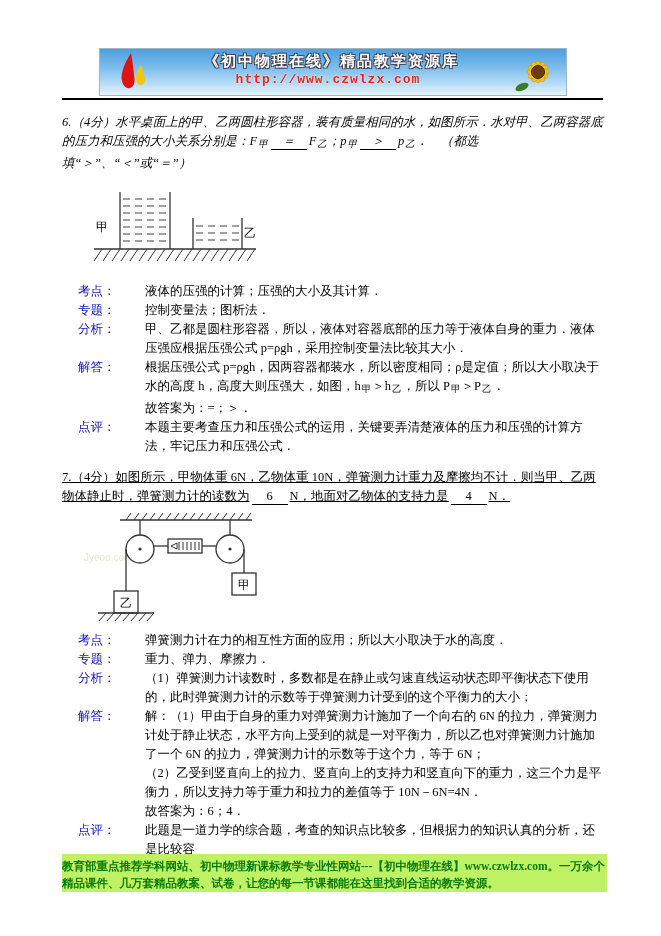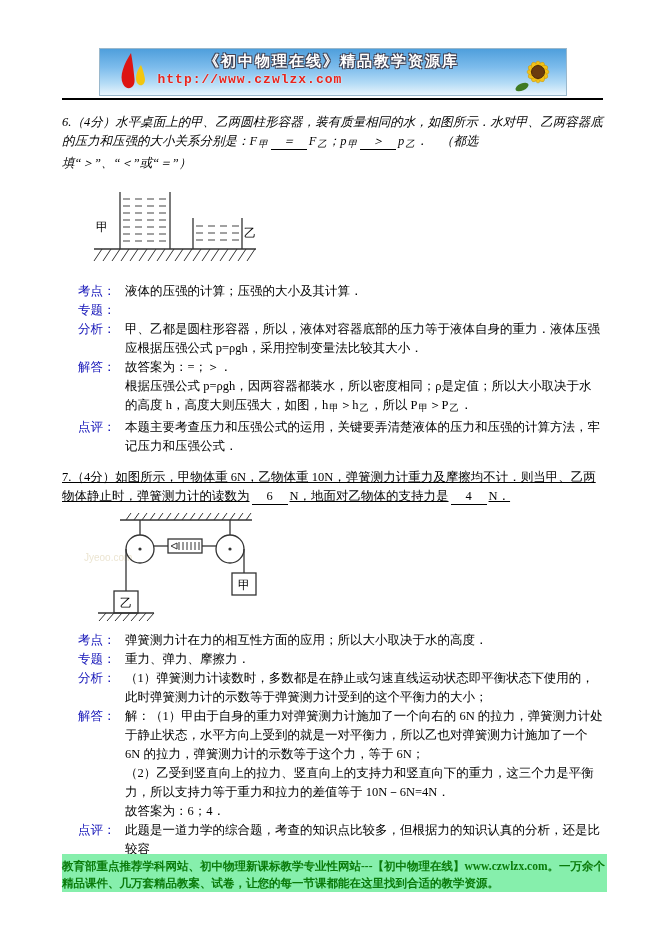--- a/index.html
+++ b/index.html
@@ -16,54 +16,54 @@
     border:1px solid #9ab8cc;
   }
   .banner-title{
     position:absolute;top:3px;left:58px;right:60px;text-align:center;
     font-family:"Liberation Sans","DejaVu Sans",sans-serif;
     font-weight:bold;font-size:15px;letter-spacing:2px;color:#fff;
     text-shadow:1px 1px 0 #445,-1px -1px 0 #445,1px -1px 0 #445,-1px 1px 0 #445;
     white-space:nowrap;
   }
   .banner-url{
-    position:absolute;top:23px;left:58px;right:67px;
+    position:absolute;top:23px;left:58px;right:67px;text-align:center;
     font-family:"Liberation Mono","DejaVu Sans Mono",monospace;
     font-weight:bold;font-size:13px;color:#e8241c;letter-spacing:1px;
     text-shadow:0 0 2px #fff;white-space:nowrap;text-decoration:none;display:block;
   }
   .banner-logo{position:absolute;left:14px;top:3px;}
   .banner-flower{position:absolute;right:6px;top:2px;}
   .rule{height:2px;background:#000;margin-top:2px;}
   
   .stem{margin:0;line-height:19px;text-align:left;}
   .stem-q6{margin-top:13px;font-style:italic;}
   .stem-q7{margin-top:12px;text-decoration:underline;}
   .fig{display:block;}
   .fig6{margin:16px 0 0 28px;}
   .fig7{margin:5px 0 0 18px;}
   .qa-block{margin-top:19px;}
-  .qa{display:flex;padding-left:16px;line-height:19px;}
+  .qa{display:flex;padding-left:16px;line-height:19px;gap:20px;}
   .qa-label{flex:none;width:47px;color:#1414b8;}
   .qa-body{flex:1;}
   .qa-body p{margin:0;}
   
   .rt-t{white-space:pre-wrap;}
   .rt-sub{font-size:9.5px;vertical-align:-2px;padding:0 1px;}
   .rt-u{display:inline-block;min-width:24px;padding:0 6px;margin:0 2px;
         text-align:center;border-bottom:1px solid #000;line-height:15px;}
   
   .ln{stroke:#333;stroke-width:1.3;fill:none;}
   .lnt{stroke:#333;stroke-width:1;fill:none;}
   .dash{stroke:#444;stroke-width:1.2;fill:none;stroke-dasharray:7 5;}
   .figtext{font-family:"Liberation Serif","DejaVu Serif",serif;font-size:12px;fill:#000;}
   .wm{font-family:"Liberation Sans",sans-serif;font-size:10px;fill:#ece5d2;}
   
   .footer{
-    position:absolute;top:854px;left:62px;right:54px;background:#86efac;padding-top:4px;
+    position:absolute;top:854px;left:62px;right:54px;background:#bef264;padding-top:4px;
     color:#0a7a0a;font-weight:bold;font-size:11.5px;line-height:17px;
   }
 </style>
 </head>
 <body>
 
 <div class="page">
 
   <div class="banner">
     <span class="banner-logo">
@@ -141,30 +141,31 @@
       </g>
     </svg>
 
     <div class="qa-block">
       <div class="qa">
         <span class="qa-label">考点：</span>
         <div class="qa-body">液体的压强的计算；压强的大小及其计算．</div>
       </div>
       <div class="qa">
         <span class="qa-label">专题：</span>
+        <div class="qa-body">控制变量法；图析法．</div>
       </div>
       <div class="qa">
         <span class="qa-label">分析：</span>
         <div class="qa-body">甲、乙都是圆柱形容器，所以，液体对容器底部的压力等于液体自身的重力．液体压强应根据压强公式 p=ρgh，采用控制变量法比较其大小．</div>
       </div>
       <div class="qa">
         <span class="qa-label">解答：</span>
         <div class="qa-body">
+          <p><span class="rt-t">根据压强公式 p=ρgh，因两容器都装水，所以密度相同；ρ是定值；所以大小取决于水的高度 h，高度大则压强大，如图，h</span><span class="rt-sub">甲</span><span class="rt-t">＞h</span><span class="rt-sub">乙</span><span class="rt-t">，所以 P</span><span class="rt-sub">甲</span><span class="rt-t">＞P</span><span class="rt-sub">乙</span><span class="rt-t">．</span></p>
           <p>故答案为：=；＞．</p>
-          <p><span class="rt-t">根据压强公式 p=ρgh，因两容器都装水，所以密度相同；ρ是定值；所以大小取决于水的高度 h，高度大则压强大，如图，h</span><span class="rt-sub">甲</span><span class="rt-t">＞h</span><span class="rt-sub">乙</span><span class="rt-t">，所以 P</span><span class="rt-sub">甲</span><span class="rt-t">＞P</span><span class="rt-sub">乙</span><span class="rt-t">．</span></p>
         </div>
       </div>
       <div class="qa">
         <span class="qa-label">点评：</span>
         <div class="qa-body">本题主要考查压力和压强公式的运用，关键要弄清楚液体的压力和压强的计算方法，牢记压力和压强公式．</div>
       </div>
     </div>
   </div>
 
   <div>

